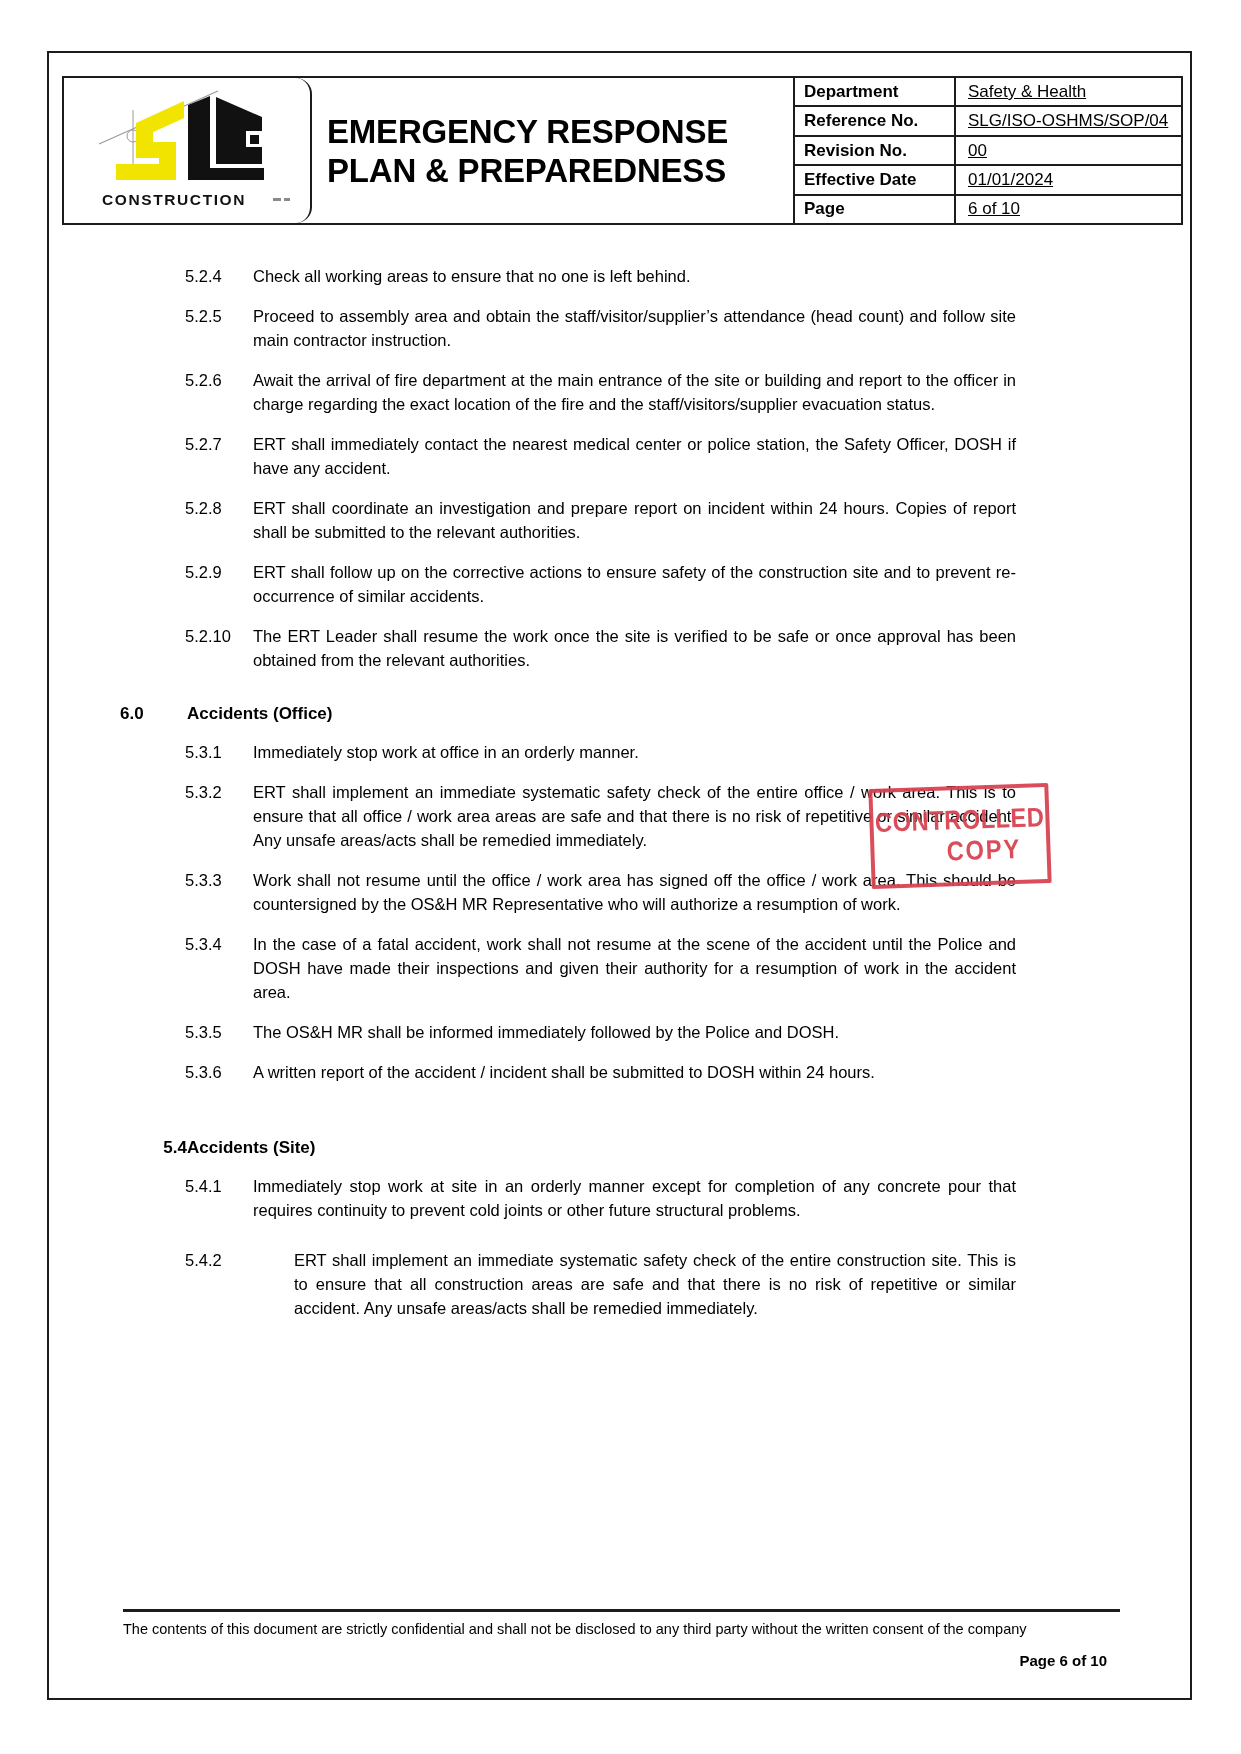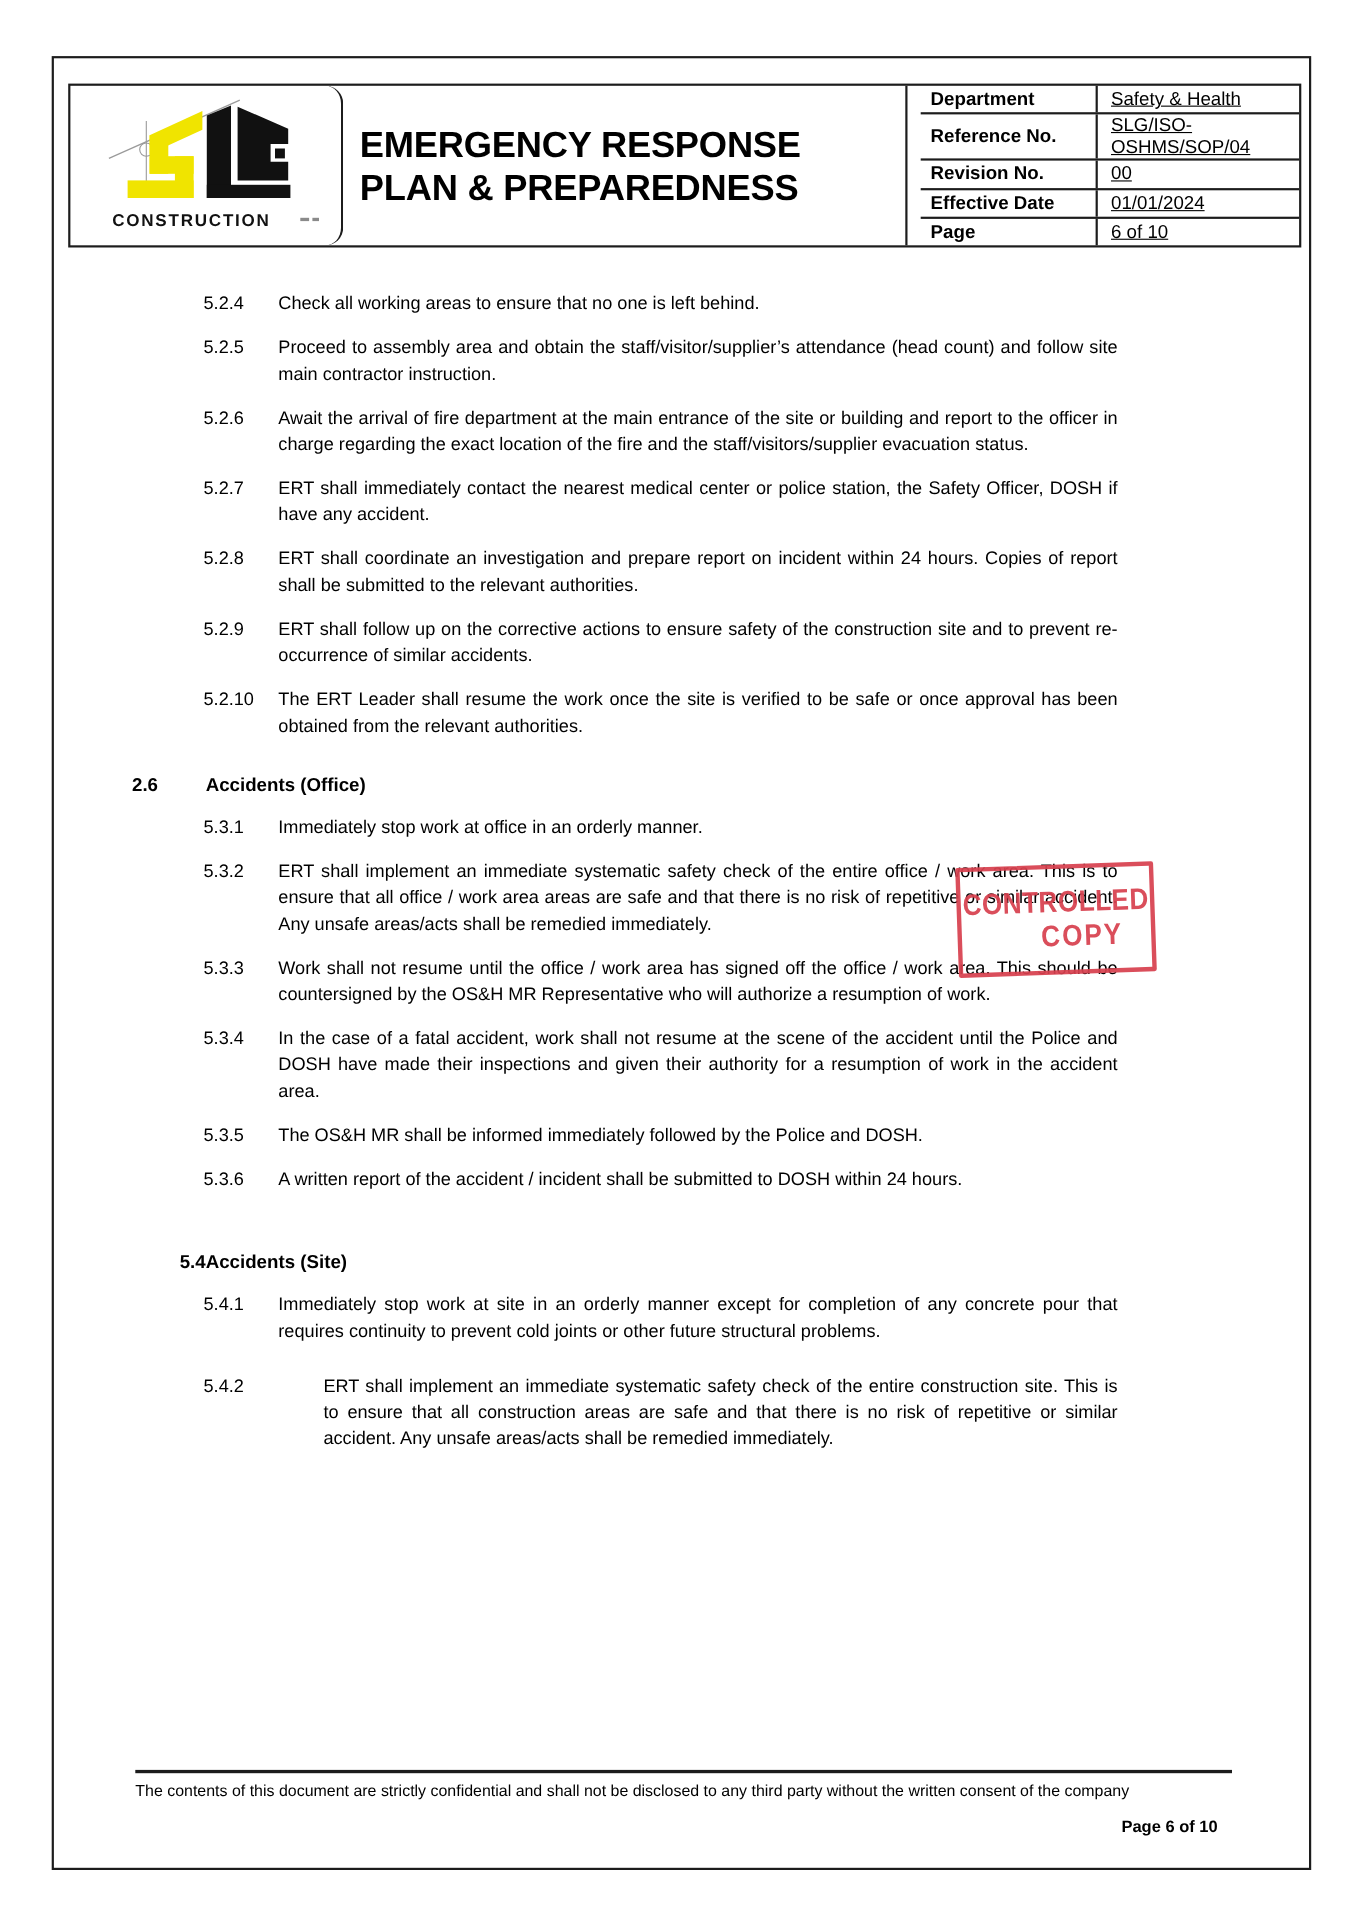--- a/index.html
+++ b/index.html
@@ -6,21 +6,21 @@
   .page{position:relative;width:1241px;height:1754px;background:#ffffff;
         font-family:"Liberation Sans",sans-serif;color:#000;overflow:hidden;}
   .border-box{position:absolute;left:47px;top:51px;width:1141px;height:1645px;border:2px solid #1c1c1c;}
 
   
   .header{position:absolute;left:13px;top:23px;width:1117px;height:145px;border:2px solid #1c1c1c;display:flex;background:#fff;}
   .logo-cell{width:246px;border-right:2px solid #1c1c1c;position:relative;flex:none;border-radius:16px;}
   .logo-svg{position:absolute;left:32px;top:6px;}
   .title-cell{flex:1;border-right:2px solid #1c1c1c;display:flex;flex-direction:column;justify-content:center;padding-left:15px;}
   .title-line{font-size:33px;font-weight:bold;line-height:39px;letter-spacing:-0.2px;white-space:nowrap;}
-  .info-cell{width:344px;flex:none;display:flex;flex-direction:column;padding-left:12px;}
+  .info-cell{width:386px;flex:none;display:flex;flex-direction:column;}
   .info-row{flex:1;display:flex;border-bottom:2px solid #1c1c1c;}
   .info-row:last-child{border-bottom:none;text-align:center;}
   .info-label{width:150px;flex:none;border-right:2px solid #1c1c1c;font-weight:bold;display:flex;align-items:center;padding-left:9px;font-size:17px;}
   .info-value{flex:1;display:flex;align-items:center;padding-left:12px;font-size:17px;text-decoration:underline;}
 
   
   .content{position:absolute;left:71px;top:172px;right:174px;}
   .clause{display:flex;margin-left:65px;margin-top:16px;}
   .clause .num{width:68px;flex:none;font-size:16.5px;line-height:24px;}
   .clause .txt{flex:1;font-size:16.5px;line-height:24px;text-align:justify;}
@@ -136,21 +136,21 @@
       <div class="clause">
         <div class="num">5.2.9</div>
         <div class="txt">ERT shall follow up on the corrective actions to ensure safety of the construction site and to prevent re-occurrence of similar accidents.</div>
       </div>
       <div class="clause">
         <div class="num">5.2.10</div>
         <div class="txt">The ERT Leader shall resume the work once the site is verified to be safe or once approval has been obtained from the relevant authorities.</div>
       </div>
 
       <div class="sec">
-        <div class="num">2.6</div>
+        <div class="num">6.0</div>
         <div class="title">Accidents (Office)</div>
       </div>
 
       <div class="clause">
         <div class="num">5.3.1</div>
         <div class="txt">Immediately stop work at office in an orderly manner.</div>
       </div>
       <div class="clause">
         <div class="num">5.3.2</div>
         <div class="txt">ERT shall implement an immediate systematic safety check of the entire office / work area. This is to ensure that all office / work area areas are safe and that there is no risk of repetitive or similar accident. Any unsafe areas/acts shall be remedied immediately.</div>

